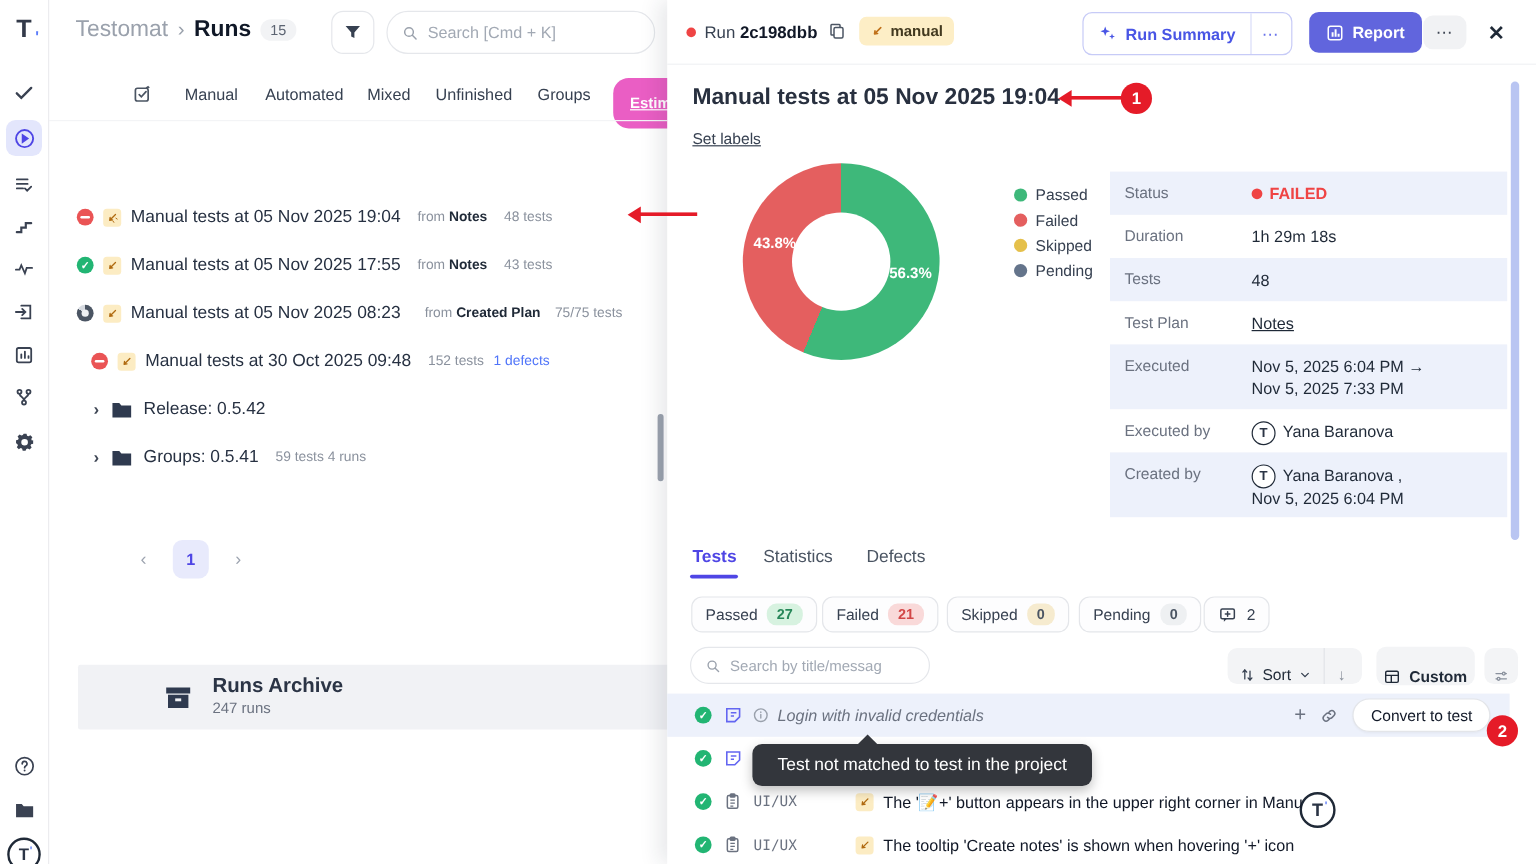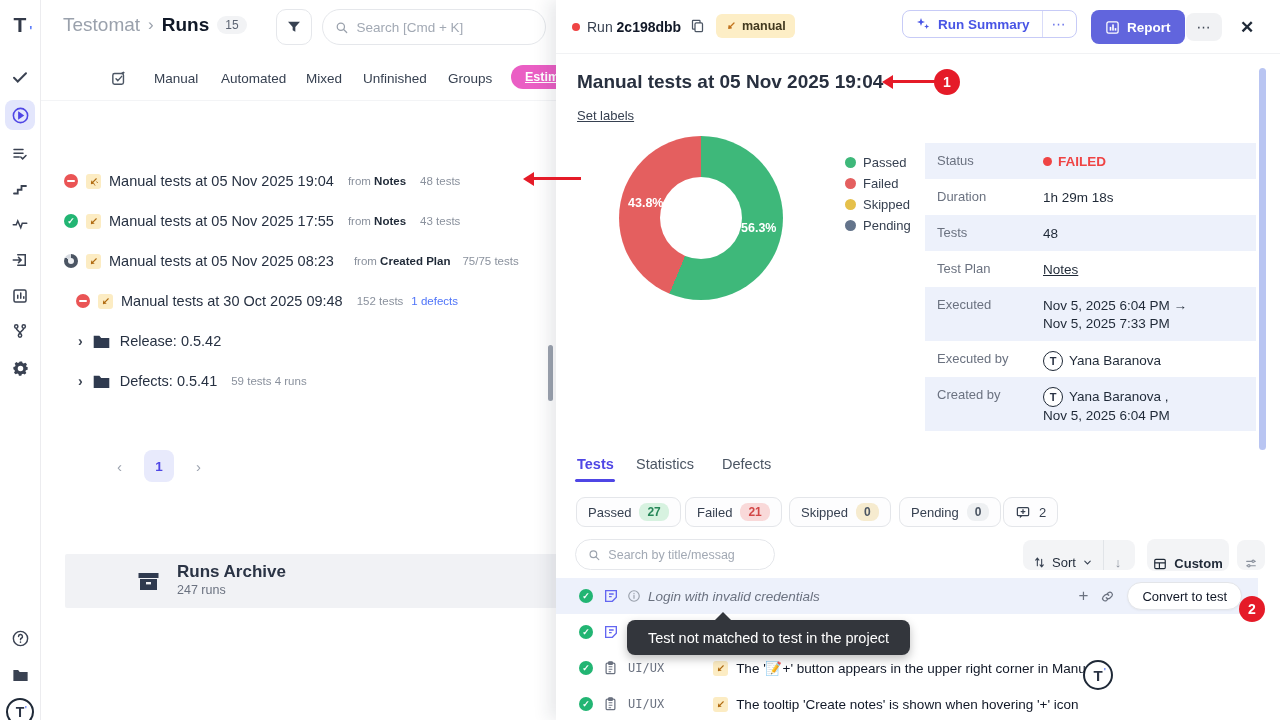--- a/index.html
+++ b/index.html
@@ -22,21 +22,21 @@
   #left-panel { left:41px; top:0; width:515px; height:720px; background:#fff; }
   .crumb-app { font-size:19px; color:#9aa1ac; }
   .crumb-sep { font-size:17px; color:#9aa1ac; margin:0 8px; }
   .crumb-sec { font-size:19px; font-weight:700; color:#101827; }
   .count-pill { background:#f2f3f5; color:#5c6472; font-size:12px; border-radius:10px; padding:2px 8px; margin-left:8px; }
   .iconbtn { border:1px solid #e5e7eb; border-radius:10px; background:#fff; display:flex; align-items:center; justify-content:center; }
   .searchbox { border:1px solid #e5e7eb; border-radius:18px; background:#fff; display:flex; align-items:center; padding:0 12px; gap:8px; }
   .searchbox input { border:none; outline:none; font-size:13.5px; color:#374151; width:100%; background:transparent; font-family:"Liberation Sans",sans-serif;}
   .searchbox input::placeholder { color:#a2a9b4; }
   .tab-lbl { font-size:13.5px; color:#374151; }
-  .pink-pill { background:#ea5ec4; color:#fff; font-size:12.5px; font-weight:600; border-radius:13px; padding:5px 14px; white-space:nowrap;text-decoration:underline; }
+  .pink-pill { background:#ea5ec4; color:#fff; font-size:12.5px; font-weight:600; border-radius:13px; padding:14px 14px; white-space:nowrap;text-decoration:underline; }
 
   .run-title { font-size:14.5px; color:#273142; }
   .meta { font-size:11.5px; color:#8a919d; }
   .meta b { color:#1f2937; }
   .defects { font-size:11.5px; color:#4f74f9; }
   .st-circle { width:14px; height:14px; border-radius:50%; position:relative; }
   .st-failed { background:#ea5455; }
   .st-failed::after { content:""; position:absolute; left:3px; top:6px; width:8px; height:2px; background:#fff; border-radius:1px;}
   .st-passed { background:#22b573; color:#fff; font-size:9px; display:flex; align-items:center; justify-content:center; font-weight:700;}
   .st-progress { background:conic-gradient(#4b5563 0deg 300deg, #d7dbe1 300deg 360deg); }
@@ -49,21 +49,21 @@
   #archive { background:#f1f2f5; border-radius:2px; }
   .arch-title { font-size:17px; font-weight:700; color:#2b3445; }
   .arch-sub { font-size:12.5px; color:#6b7280; }
 
   
   #right-panel { left:556px; top:0; width:724px; height:720px; background:#fff; box-shadow:-7px 0 16px rgba(30,35,60,.10); z-index:5; }
   .hdr-run { font-size:14px; color:#374151; }
   .hdr-run b { color:#111827; }
   .badge-manual { background:#fdeec6; border-radius:6px; height:24px; display:flex; align-items:center; gap:5px; padding:0 9px;
     font-size:12.5px; font-weight:600; color:#42391f; }
-  .btn-summary { border:1px solid #c7cbf7; border-radius:8px; height:28px; display:flex; align-items:stretch; background:#fff; overflow:hidden;}
+  .btn-summary { border:1px solid #c7cbf7; border-radius:8px; height:36px; display:flex; align-items:stretch; background:#fff; overflow:hidden;}
   .btn-summary .main { display:flex; align-items:center; gap:7px; padding:0 12px; color:#4955e5; font-size:13.5px; font-weight:600; }
   .btn-summary .dots { display:flex; align-items:center; padding:0 9px; border-left:1px solid #d9dcf9; color:#6a74ea; font-size:14px; letter-spacing:1px;}
   .btn-report { background:#6165dd; border-radius:8px; height:34px; display:flex; align-items:center; gap:7px; padding:0 14px;
     color:#fff; font-size:13.5px; font-weight:600; }
   .btn-grey { background:#f1f2f4; border-radius:8px; color:#3f4654; display:flex; align-items:center; justify-content:center; }
   .detail-title { font-size:19px; font-weight:700; color:#28303f; }
   .setlabels { font-size:13px; color:#374151; text-decoration:underline; }
 
   .donut { width:164px; height:164px; border-radius:50%;
     background:conic-gradient(#3eb87a 0deg 202.7deg, #e45f5f 202.7deg 360deg); position:relative; }
@@ -292,21 +292,21 @@
       <svg width="17" height="15" viewBox="0 0 24 20" fill="#2f3a4f">
           <path d="M1 2h8l2.5 3H23v14H1z"></path>
         </svg>
       <span class="run-title">Release: 0.5.42</span>
     </div>
     <div class="abs" style="left:37px;top:370px;width:480px;height:22px;display:flex;align-items:center;gap:10px">
       <span class="chev">›</span>
       <svg width="17" height="15" viewBox="0 0 24 20" fill="#2f3a4f">
           <path d="M1 2h8l2.5 3H23v14H1z"></path>
         </svg>
-      <span class="run-title">Defects: 0.5.41</span>
+      <span class="run-title">Groups: 0.5.41</span>
       <span class="meta" style="margin-left:4px">59 tests  4 runs</span>
     </div>
 
     <div class="abs" style="left:76px;top:450px;display:flex;align-items:center;gap:22px">
       <span class="pag-chev">‹</span>
       <span class="page-box">1</span>
       <span class="pag-chev">›</span>
     </div>
 
     <div id="archive" class="abs" style="left:24px;top:554px;width:522px;height:54px">

